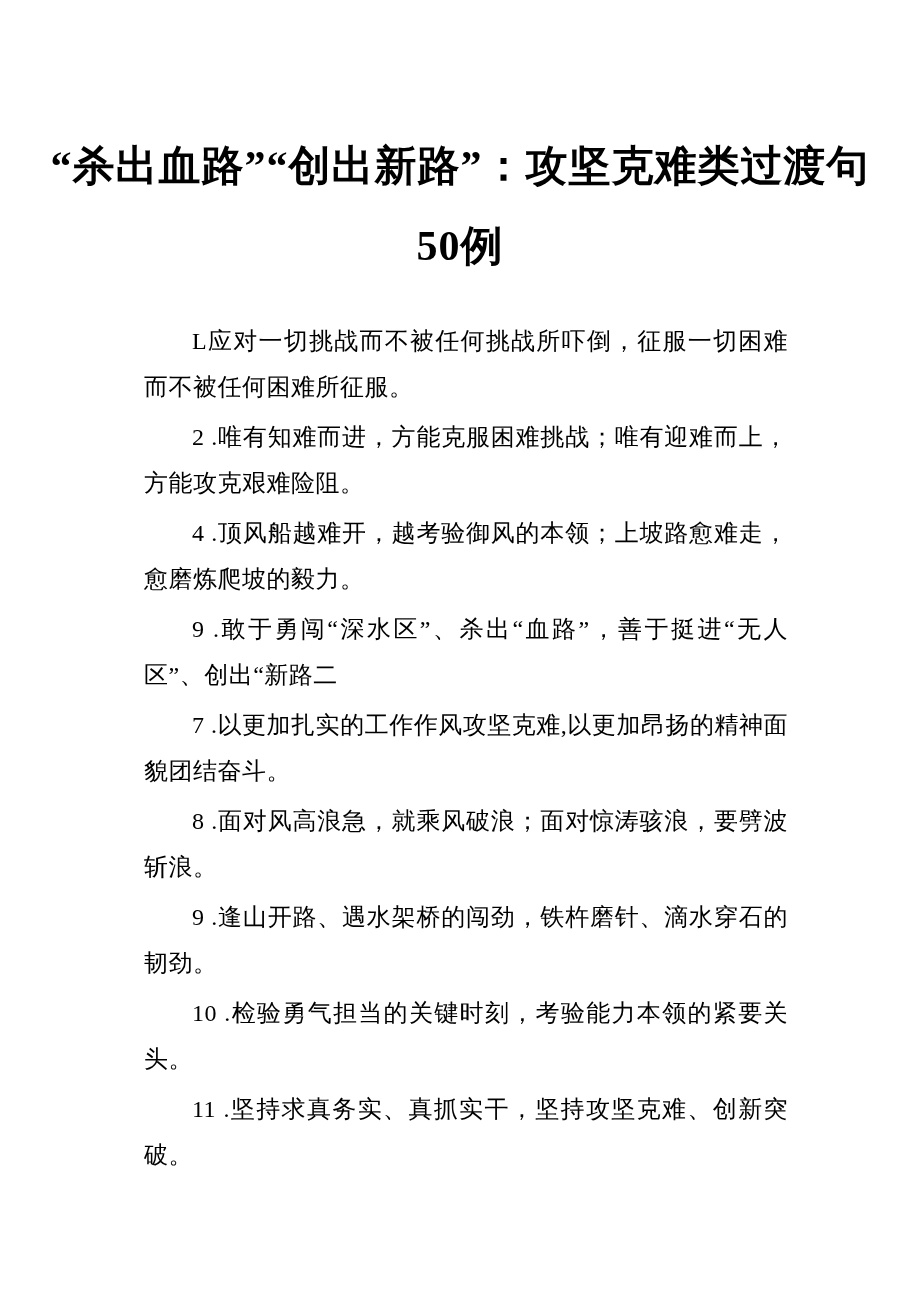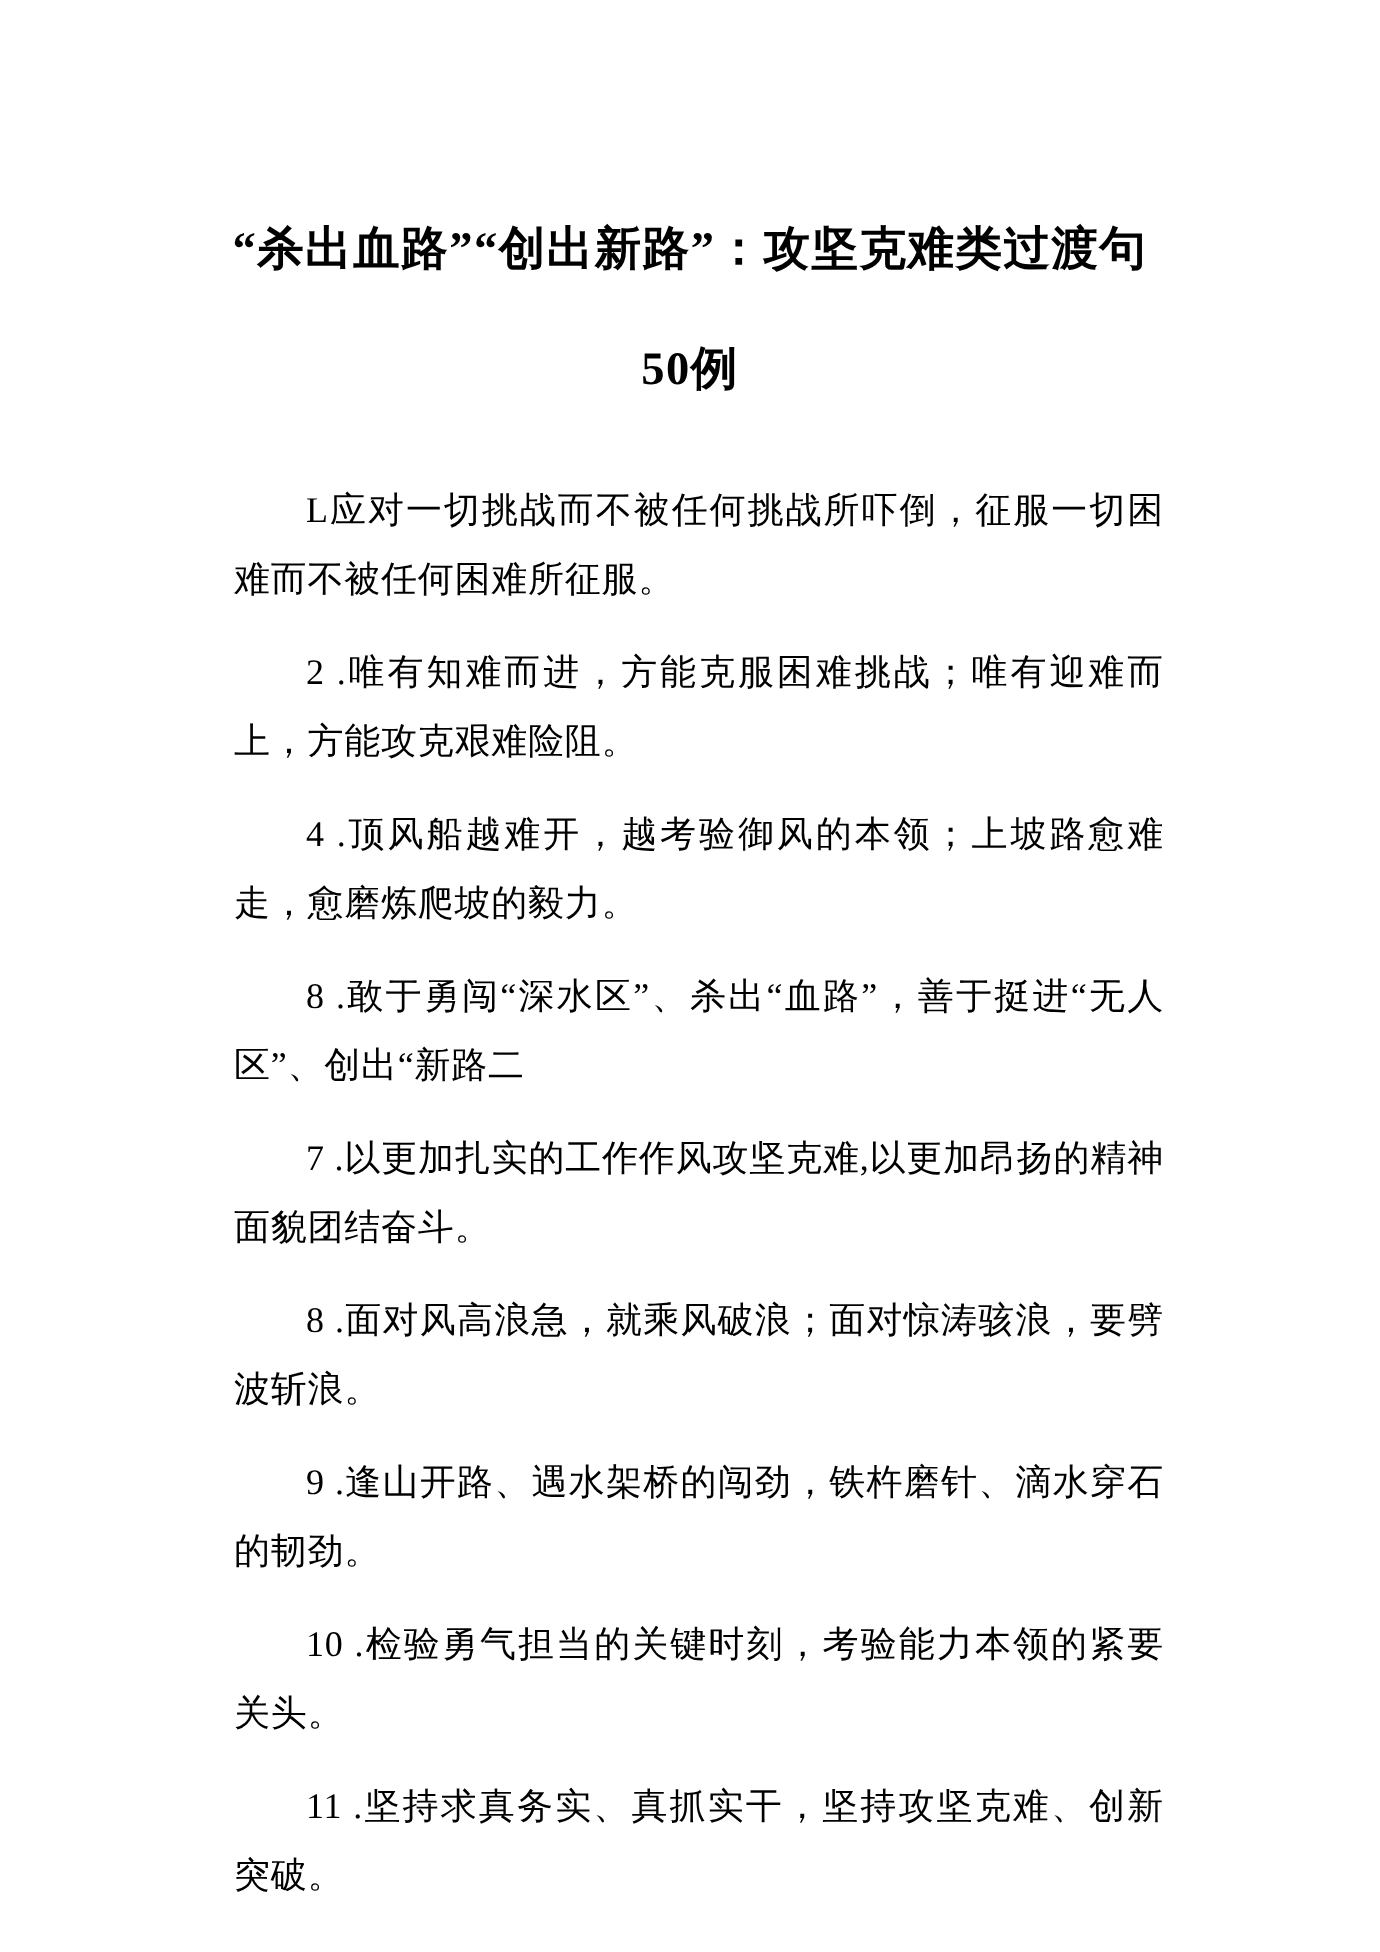--- a/index.html
+++ b/index.html
@@ -15,58 +15,58 @@
     margin: 0 auto;
     background: #ffffff;
     overflow: hidden;
     font-family: "Liberation Serif", "DejaVu Serif", serif;
     color: #000000;
   }
   .doc-title {
     margin: 0;
     padding-top: 126px;
     text-align: center;
-    font-size: 31px;
+    font-size: 42px;
     font-weight: 700;
     line-height: 80px;
     letter-spacing: 1px;
   }
   .doc-title .line {
     display: block;
     white-space: nowrap;
   }
   .doc-body {
     margin: 32px 128px 0 140px;
     width: 652px;
     font-size: 24px;
     line-height: 46px;
     text-align: justify;
     letter-spacing: 0.5px;
   }
   .doc-body p {
-    margin: 16px;
+    margin: 4px;
     padding: 0;
     text-indent: 2em;
   }
 </style>
 </head>
 <body>
 
 <div class="page">
 
   <h1 class="doc-title">
     <span class="line">“杀出血路”“创出新路”：攻坚克难类过渡句</span>
     <span class="line">50例</span>
   </h1>
 
   <div class="doc-body">
     <p>L应对一切挑战而不被任何挑战所吓倒，征服一切困难而不被任何困难所征服。</p>
     <p>2 .唯有知难而进，方能克服困难挑战；唯有迎难而上，方能攻克艰难险阻。</p>
     <p>4 .顶风船越难开，越考验御风的本领；上坡路愈难走，愈磨炼爬坡的毅力。</p>
-    <p>8 .敢于勇闯“深水区”、杀出“血路”，善于挺进“无人区”、创出“新路二</p>
+    <p>9 .敢于勇闯“深水区”、杀出“血路”，善于挺进“无人区”、创出“新路二</p>
     <p>7 .以更加扎实的工作作风攻坚克难,以更加昂扬的精神面貌团结奋斗。</p>
     <p>8 .面对风高浪急，就乘风破浪；面对惊涛骇浪，要劈波斩浪。</p>
     <p>9 .逢山开路、遇水架桥的闯劲，铁杵磨针、滴水穿石的韧劲。</p>
     <p>10 .检验勇气担当的关键时刻，考验能力本领的紧要关头。</p>
     <p>11 .坚持求真务实、真抓实干，坚持攻坚克难、创新突破。</p>
 
   </div>
 
 </div>
 

